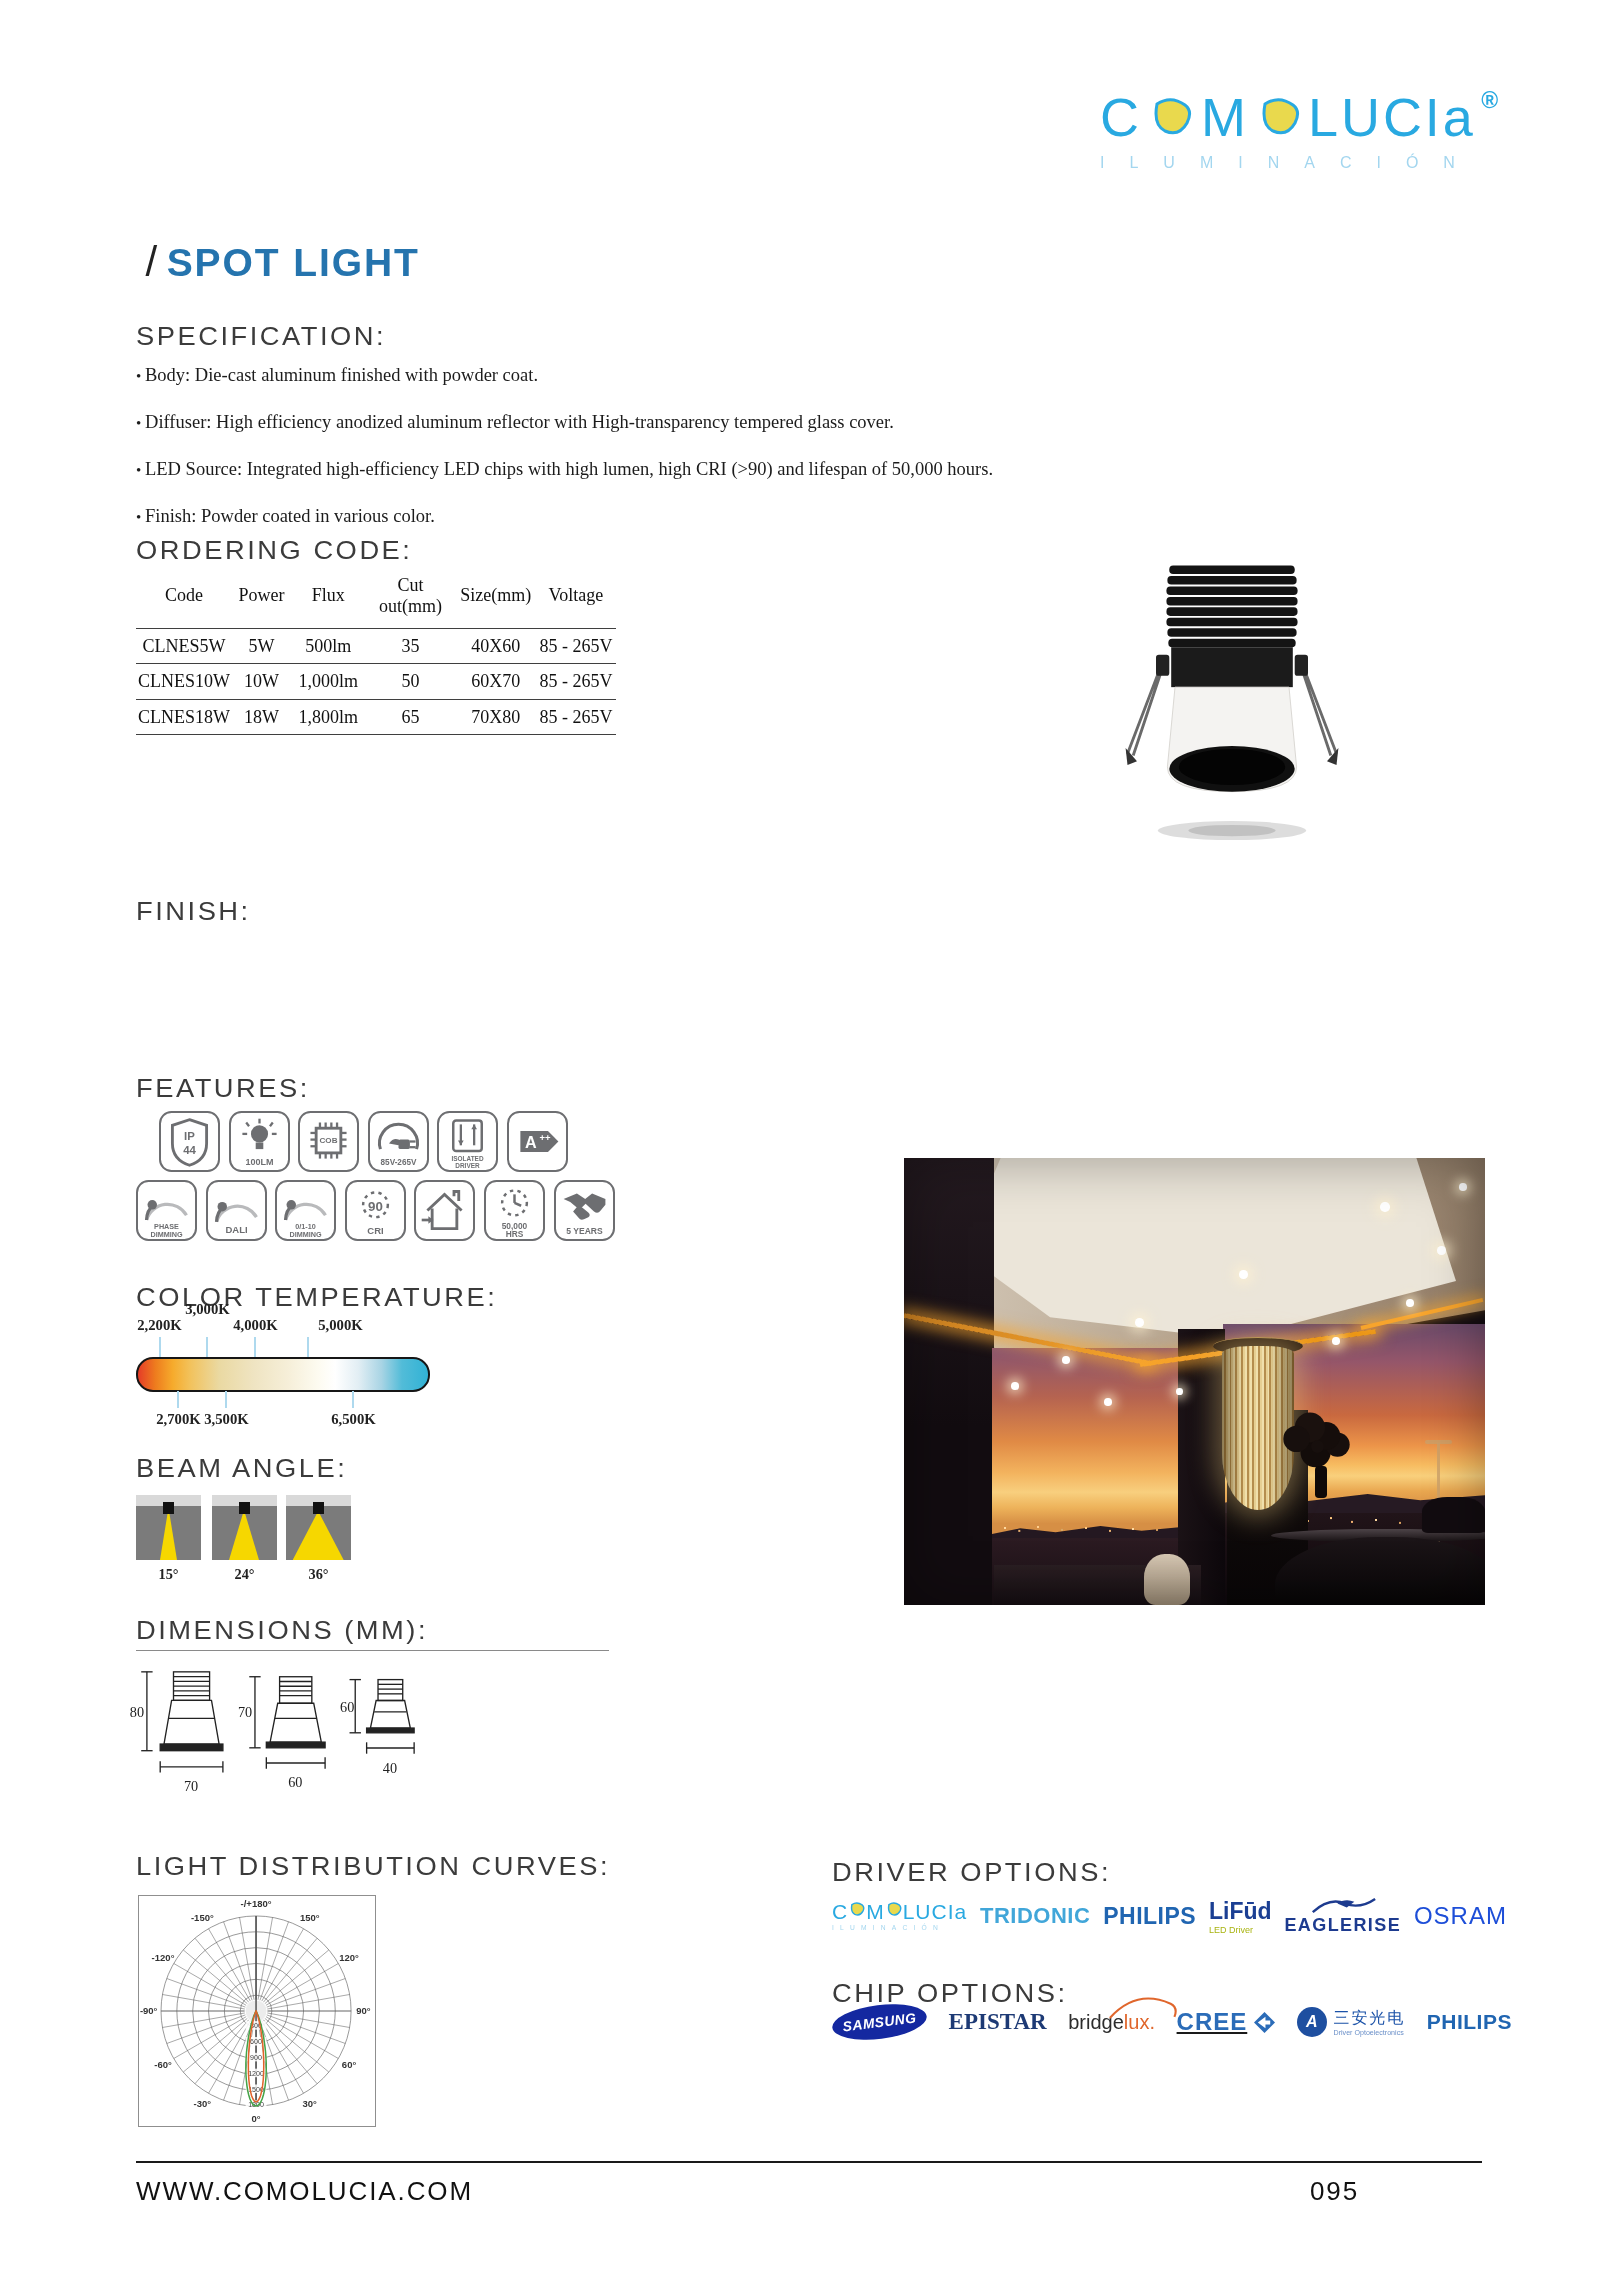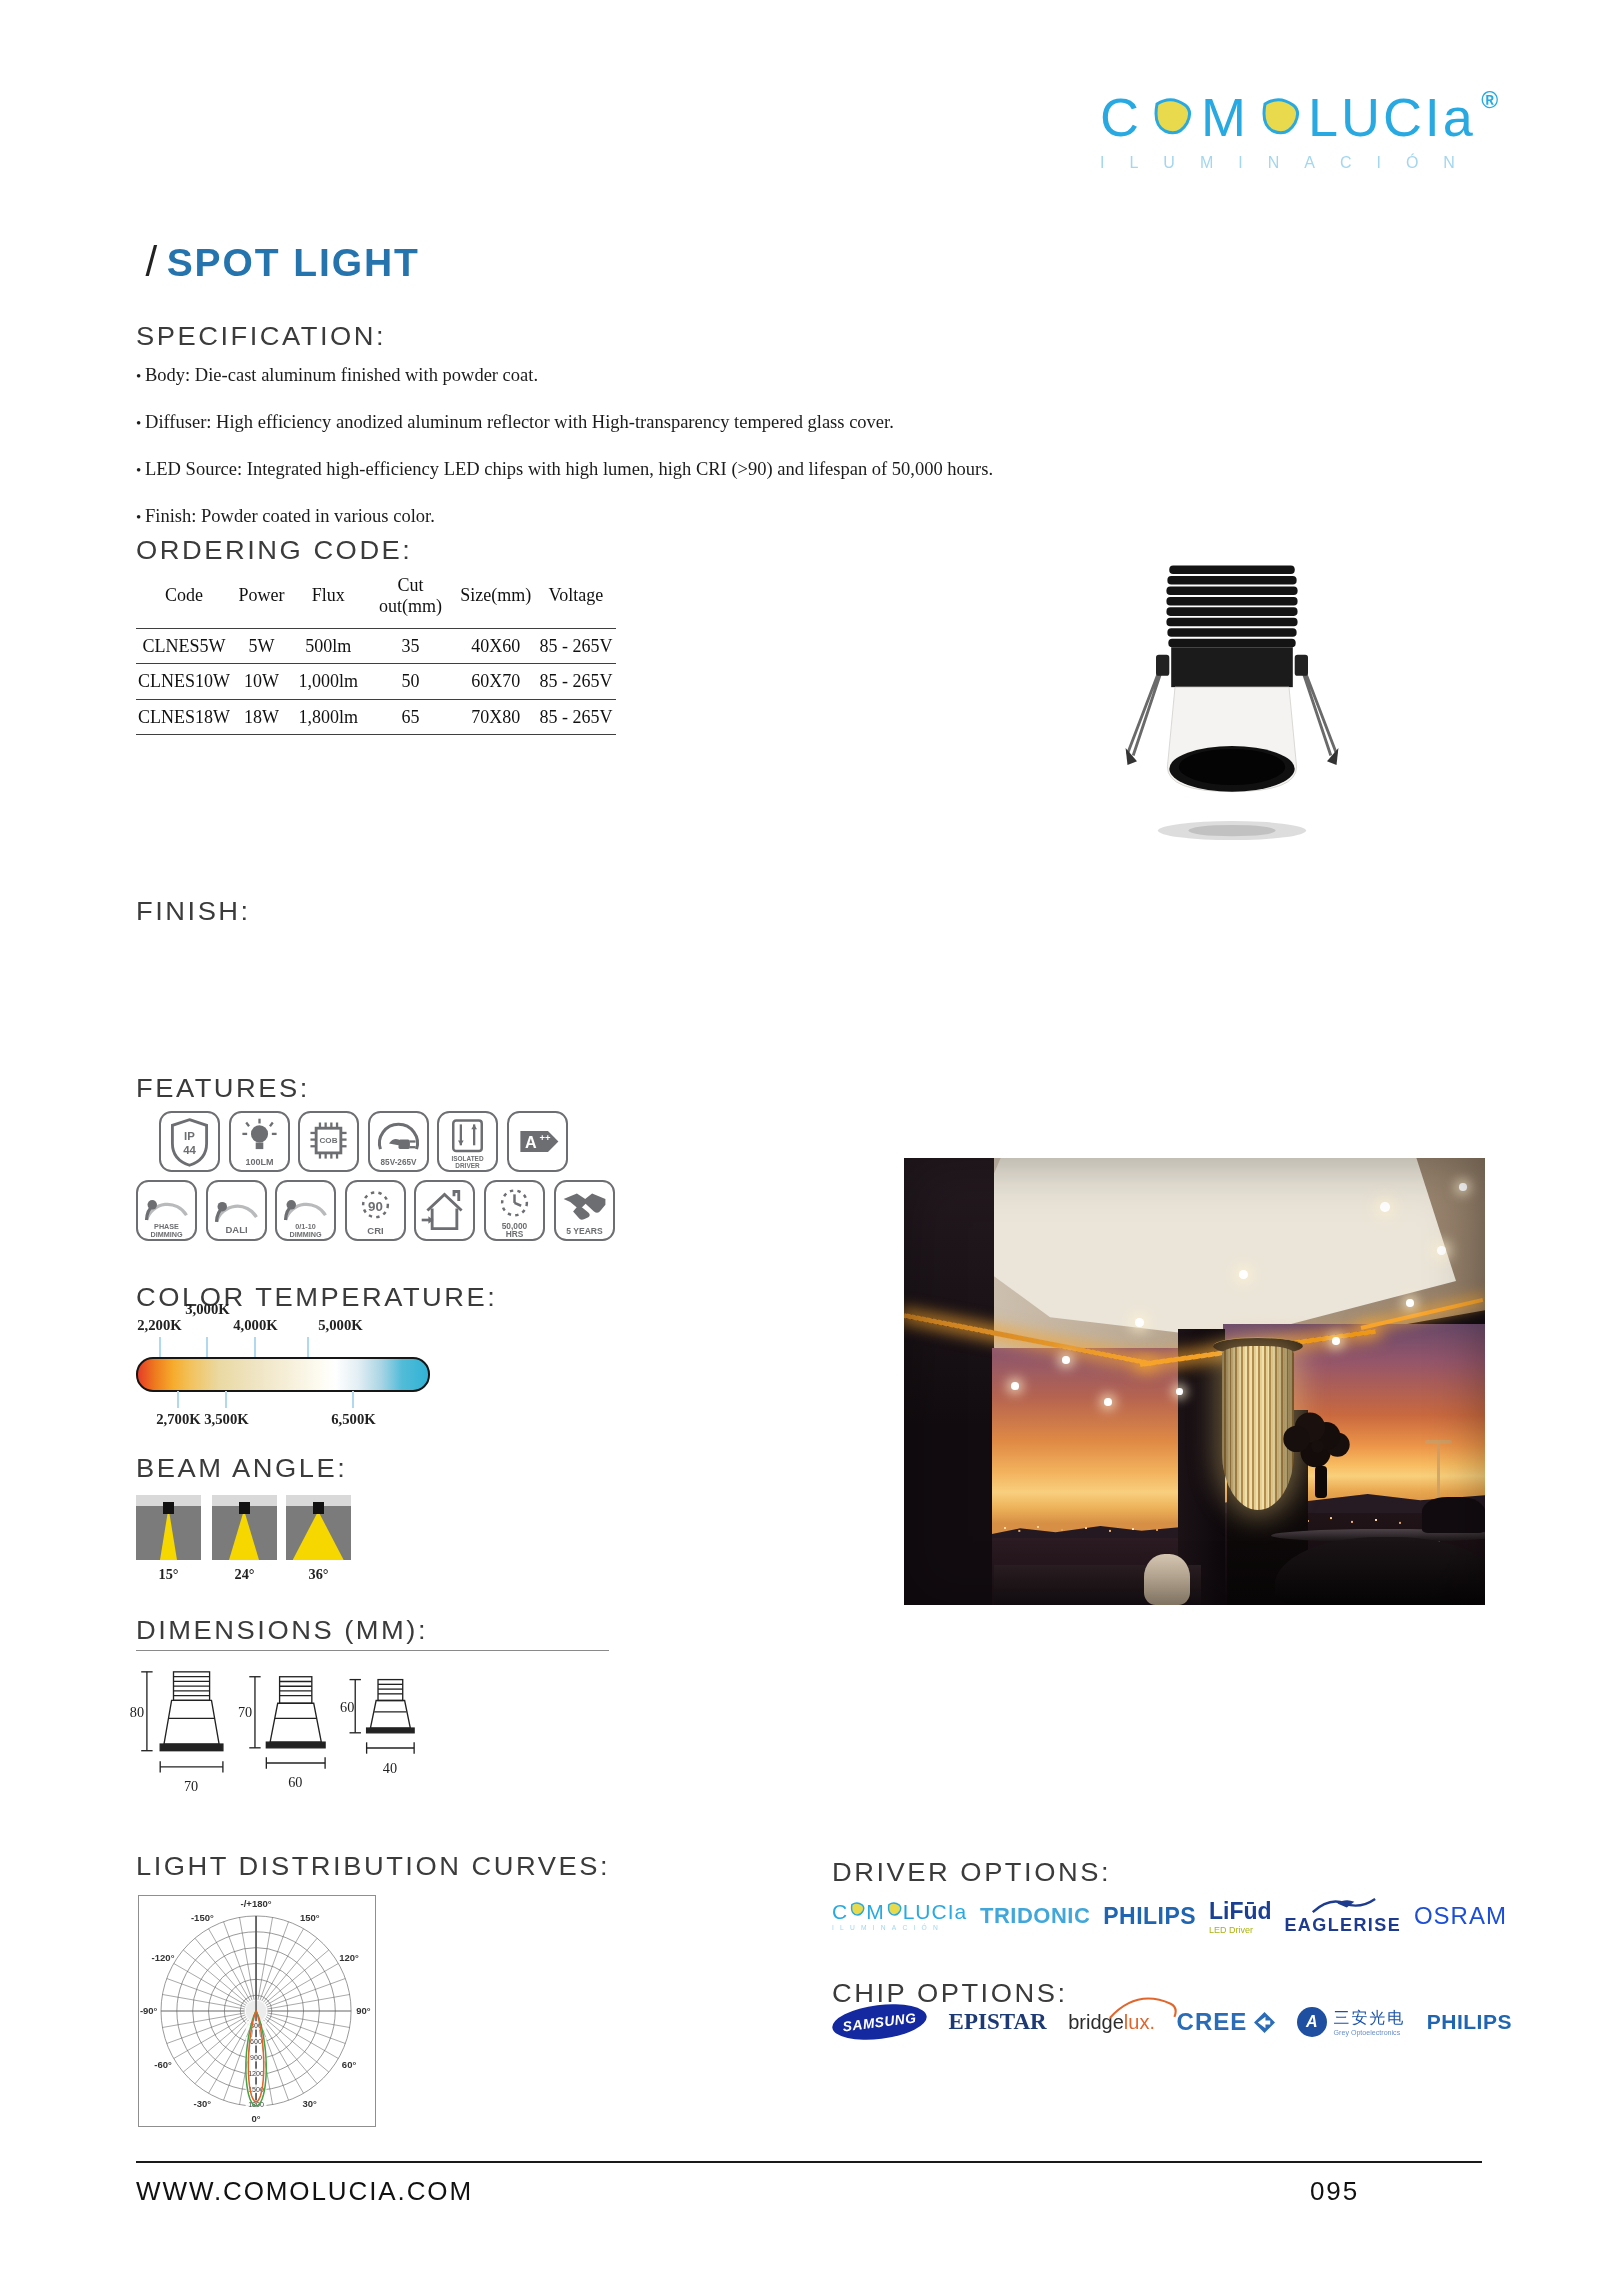--- a/index.html
+++ b/index.html
@@ -599,34 +599,34 @@
     </div>
     <div class="lg lg-epistar">EPISTAR</div>
     <div class="lg" style="position:relative;font-size:20px;">
       <svg style="position:absolute;left:40px;top:-15px;" width="74" height="23" viewBox="0 0 78 24">
         <path d="M2 23 Q30 -8 66 8 Q74 12 70 22" fill="none" stroke="#e0662c" stroke-width="2.2"></path>
         </svg>
       <span style="color:#2d2d2d;">bridge</span>
         <span style="color:#e0662c;">lux</span>
         <span style="color:#e0662c;">.</span>
     </div>
-    <div class="lg" style="gap:7px;">
+    <div class="lg" style="gap:7px;text-decoration:underline;">
       <span class="lg-cree">CREE</span>
       <svg width="21" height="21" viewBox="0 0 22 22">
         <path d="M11 0 L22 11 L11 22 L0 11 Z" fill="#2b6cb8"></path>
           <path d="M4 11 L12 5 V9 H17 V13 H12 V17 Z" fill="#fff"></path>
         </svg>
     </div>
     <div class="lg" style="gap:6.7px;">
       <div style="width:30px;height:30px;border-radius:50%;background:#1e4fa0;display:flex;align-items:center;justify-content:center;">
         <span style="color:#fff;font-weight:700;font-style:italic;font-size:16px;">A</span>
       </div>
       <div style="display:flex;flex-direction:column;">
         <span style="font-size:16px;color:#1b52a8;letter-spacing:1.9px;">三安光电</span>
-        <span style="font-size:7.1px;color:#6a8fc8;">Grey Optoelectronics</span>
+        <span style="font-size:7.1px;color:#6a8fc8;">Driver Optoelectronics</span>
       </div>
     </div>
     <div class="lg lg-philips" style="font-size:21px;">PHILIPS</div>
   </div>
 
   <div class="footer-rule"></div>
   <div class="abs footer-text" style="left:136px;top:2176px;">WWW.COMOLUCIA.COM</div>
   <div class="abs footer-text" style="left:1310px;top:2176px;width:95px;text-align:left;">095</div>
 </div>
 

